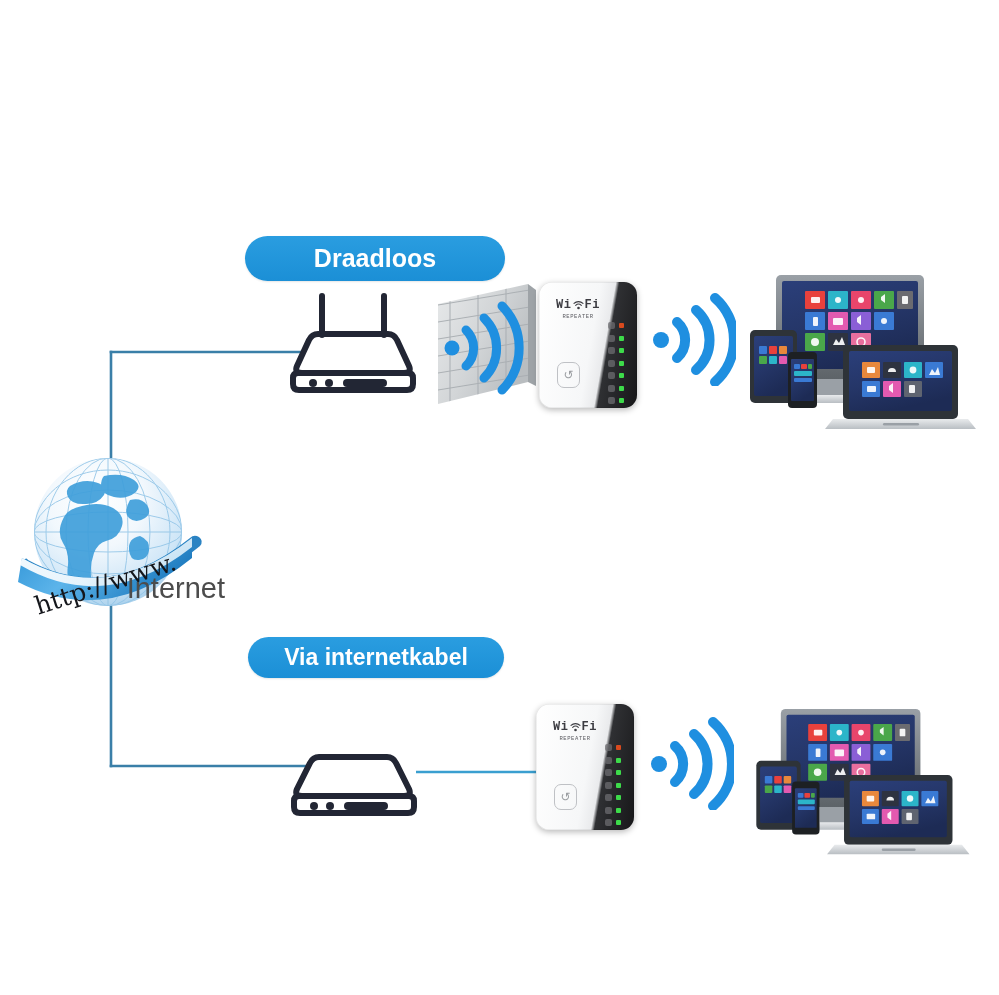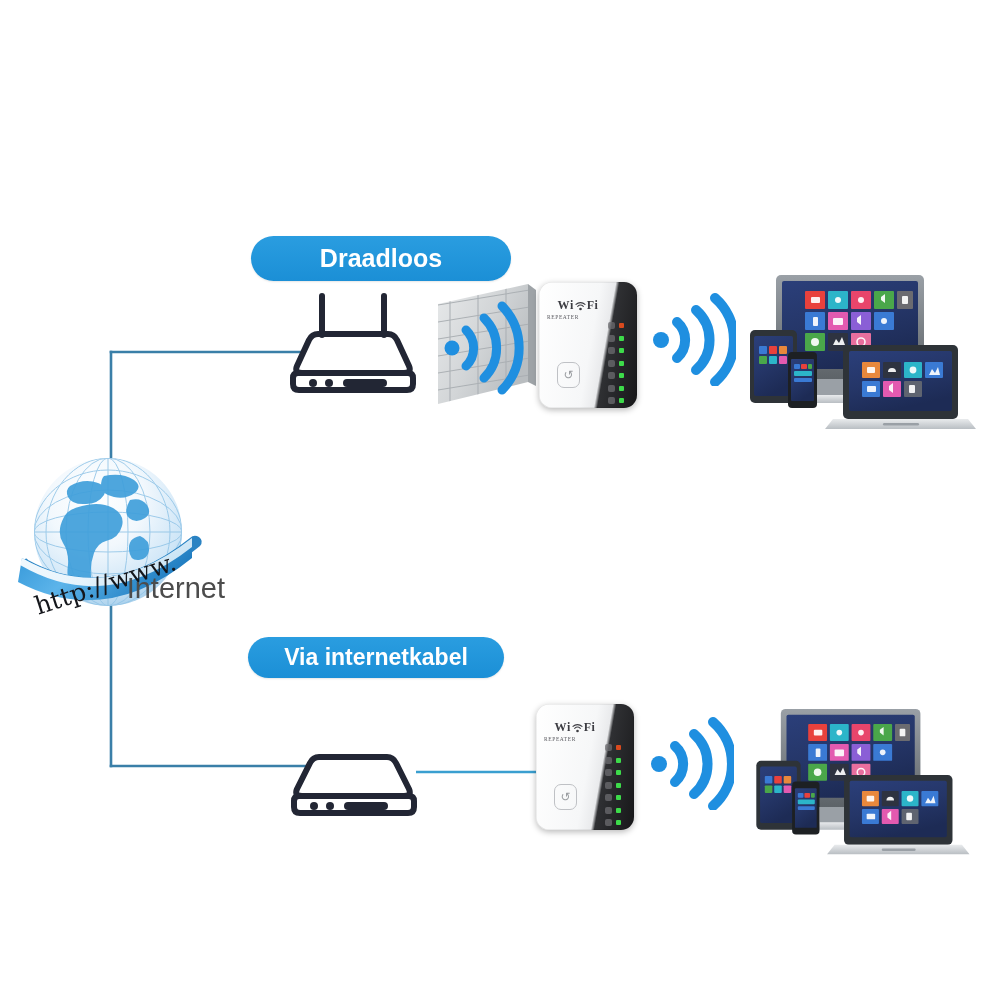--- a/index.html
+++ b/index.html
@@ -34,21 +34,21 @@
     position: absolute;
     background: linear-gradient(180deg,#2a9de0 0%, #1b8fd6 100%);
     color: #ffffff;
     font-weight: bold;
     border-radius: 999px;
     display: flex; align-items: center; justify-content: center;
     box-shadow: 0 1px 2px rgba(0,0,0,0.10);
     white-space: nowrap;
   }
   #badge-wireless {
-    left: 251px; top: 236px; width: 260px; height: 45px;
+    left: 245px; top: 236px; width: 260px; height: 45px;
     font-size: 25px;
   }
   #badge-cable {
     left: 248px; top: 637px; width: 256px; height: 41px;
     font-size: 23px;
   }
 
   
   #globe-block { position: absolute; left: 12px; top: 440px; width: 200px; height: 205px; }
   #globe-label {
@@ -71,22 +71,22 @@
 
   .rep-body {
     position: absolute; inset: 0;
     border-radius: 13px;
     background: linear-gradient(100deg,#ffffff 0%, #f6f7f8 52%, #e9eaec 64%, #2f3033 67%, #171719 100%);
     box-shadow: 0 2px 6px rgba(0,0,0,0.28), inset 0 0 0 0.5px rgba(0,0,0,0.12);
     overflow: hidden;
   }
   .rep-wifitext {
     position: absolute; left: 8px; top: 16px; width: 62px;
-    color: #3c3c42;
-    font-family: Liberation Serif, serif;
+    text-align: center; color: #3c3c42;
+    font-family: Liberation Mono, monospace;
   }
   .rep-wifitext .wf {
     font-size: 12px; font-weight: bold; letter-spacing: 0.5px;
     display: flex; align-items: center; justify-content: center; gap: 1px;
   }
   .rep-wifitext .rp {
     font-size: 5.5px; letter-spacing: 0.6px; margin-top: 1px; color: #5a5a60;
   }
   .rep-leds {
     position: absolute; right: 13px; top: 40px;

